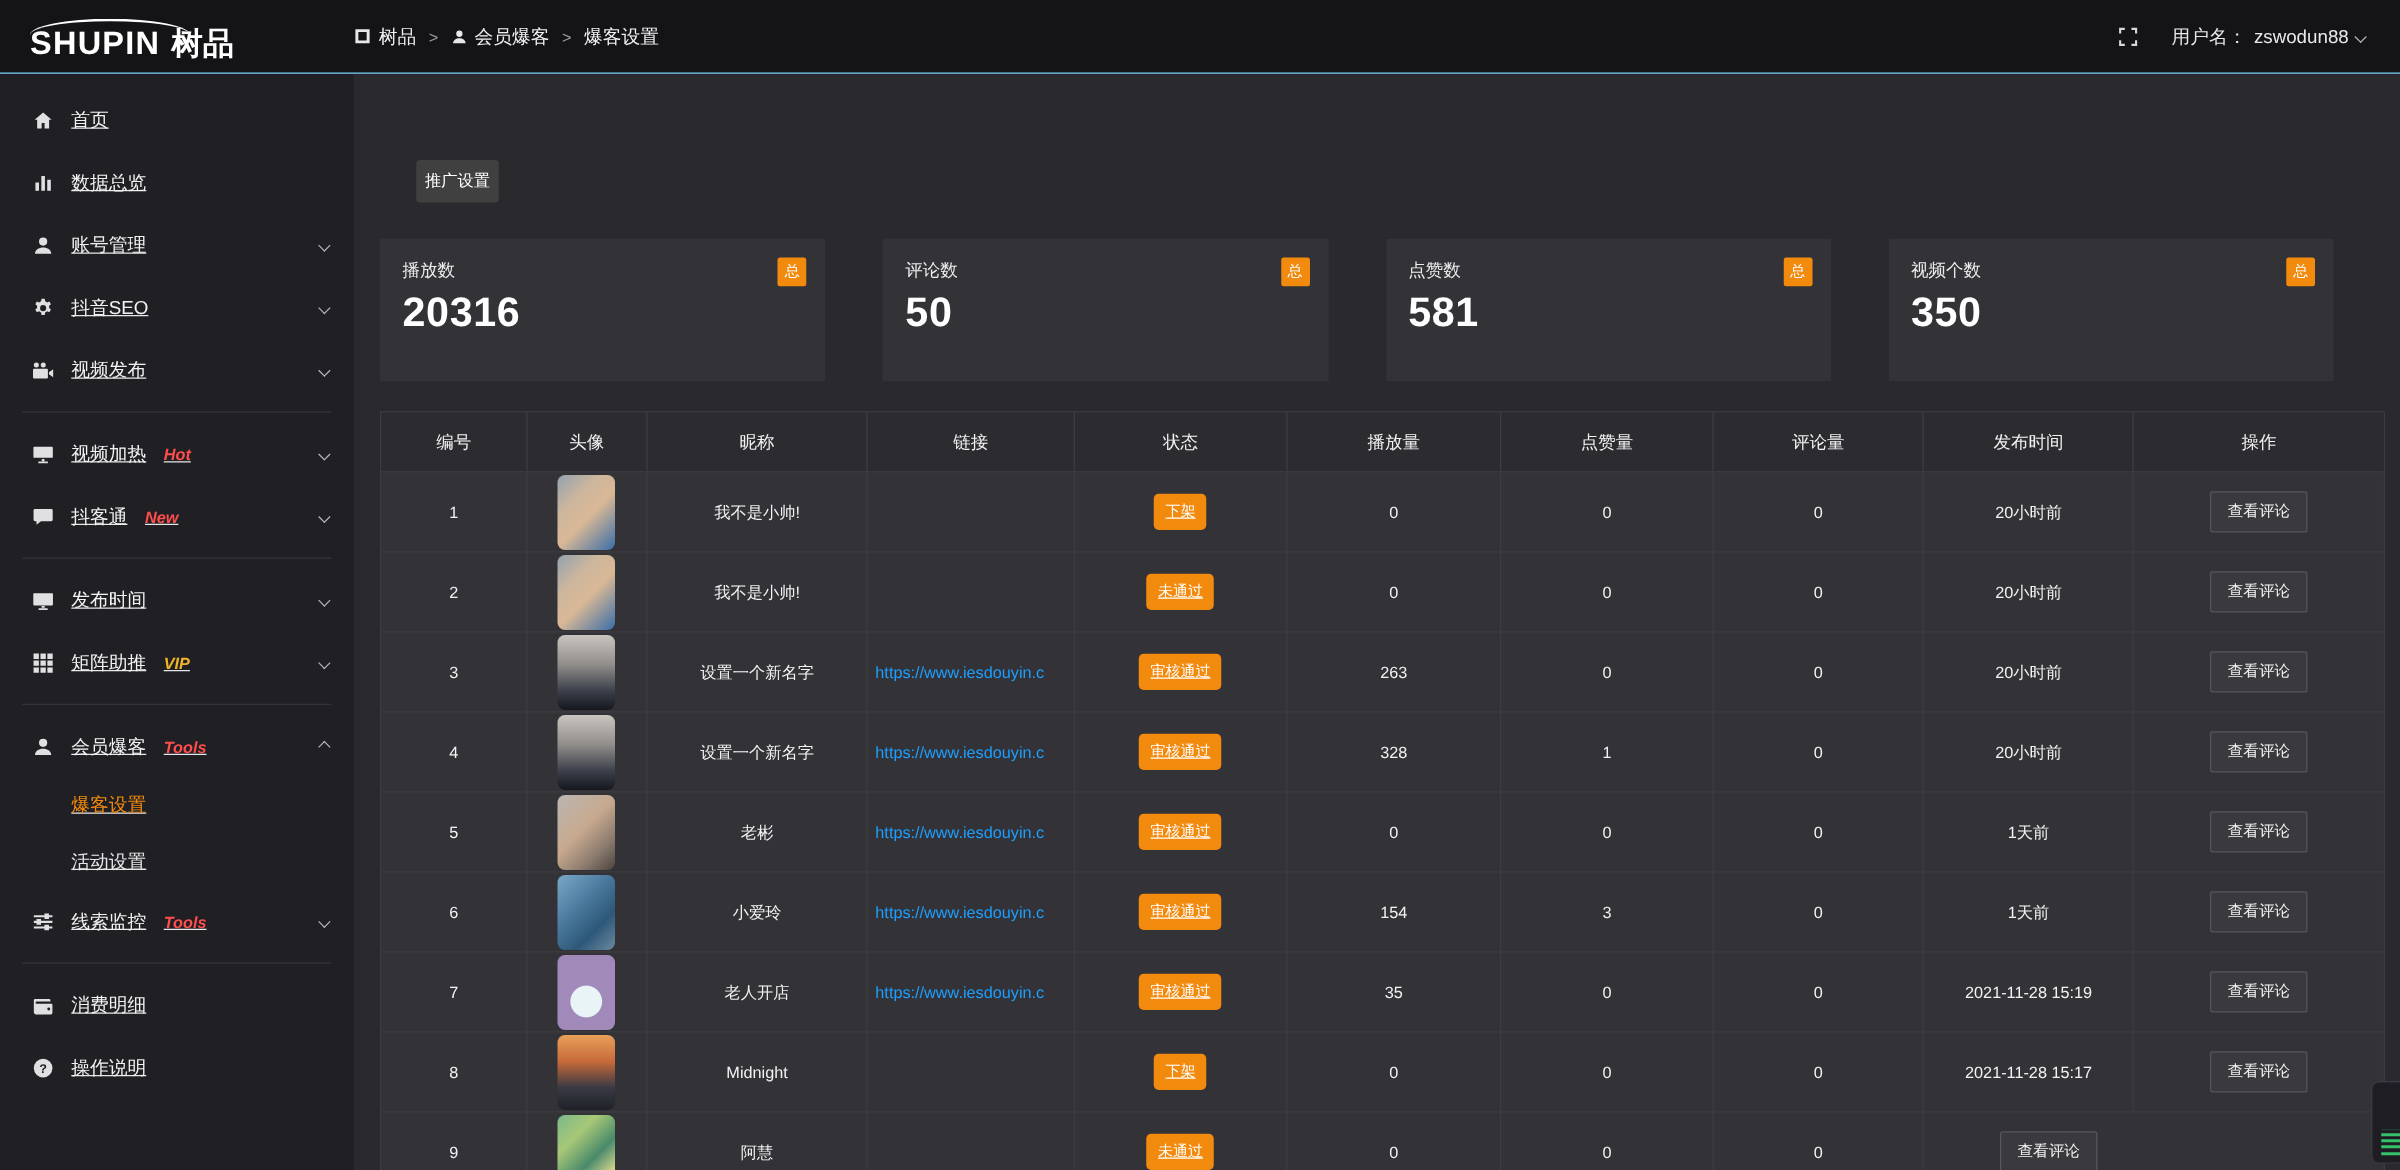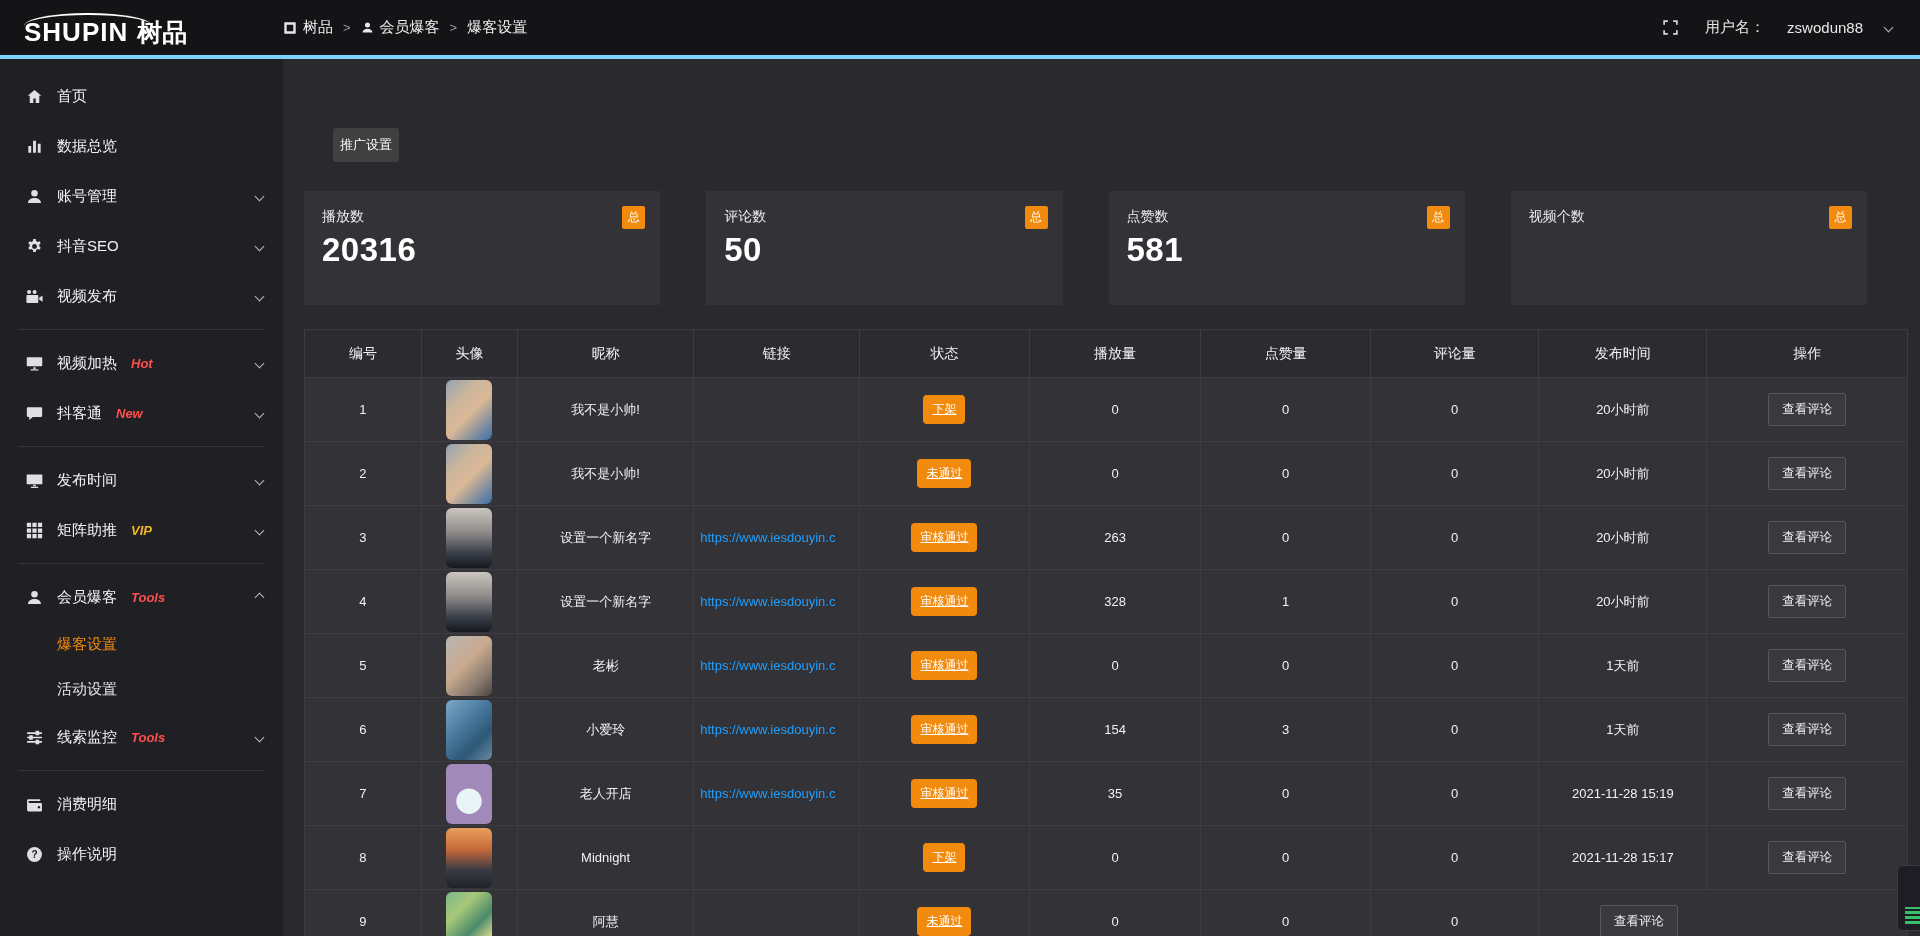--- a/index.html
+++ b/index.html
@@ -1,37 +1,37 @@
 <!DOCTYPE html>
 <html><head>
 <meta charset="utf-8">
 <style>
   * { margin:0; padding:0; box-sizing:border-box; }
   html,body { width:1920px; height:936px; overflow:hidden; background:#2a2a2e;
     font-family:"Liberation Sans", sans-serif; color:#e8e8ea; }
 
   
   .topbar { position:relative; height:59px; background:#141417; display:flex; align-items:center;
-    border-bottom:4px solid #7dd3fc; z-index:5; }
+    border-bottom:1px solid #7dd3fc; z-index:5; }
   .logo { width:283px; flex:0 0 283px; position:relative; display:flex; align-items:center; gap:9px;
     padding-left:24px; cursor:pointer; }
   .logo-arc { position:absolute; top:7px; left:24px; width:128px; height:13px;
     border-top:2.5px solid #fff; border-radius:50% 50% 0 0 / 100% 100% 0 0; }
   .logo-en { font-size:26px; font-weight:800; letter-spacing:1px; color:#fff; padding-top:10px; }
   .logo-cn { font-size:25px; font-weight:800; color:#fff; padding-top:10px; }
   .breadcrumb { display:flex; align-items:center; gap:10px; font-size:15px; color:#f0f0f2; }
   .crumb { display:flex; align-items:center; gap:6px; cursor:pointer; }
   .crumb-sep { color:#9a9aa0; font-size:13px; }
   .topbar-right { margin-left:auto; display:flex; align-items:center; gap:26px; padding-right:28px; }
   .fs-btn { cursor:pointer; display:flex; }
-  .user-box { display:flex; align-items:center; gap:22px; font-size:15px; cursor:pointer; }
+  .user-box { display:flex; align-items:center; gap:6px; font-size:15px; cursor:pointer; }
 
   
   .shell { display:flex; height:877px; }
-  .sidebar { width:283px; flex:0 0 283px; background:#202024; padding-top:12px; }
+  .sidebar { width:283px; flex:0 0 283px; background:#202024; padding-top:12px;text-decoration:underline; }
   .main { flex:1; background:#2a2a2e; padding:0 12px 0 21px; overflow:hidden; }
 
   
   .side-item { height:50px; display:flex; align-items:center; gap:14px; padding:0 20px 0 26px;
     font-size:15px; color:#f2f2f4; cursor:pointer; }
   .side-icon { width:17px; height:17px; display:flex; flex:0 0 17px; }
   .side-badge { font-size:13px; font-weight:bold; font-style:italic; }
   .badge-red { color:#ff4d4d; }
   .badge-gold { color:#f0b429; }
   .chev { width:7px; height:7px; border-right:1.6px solid #b8b8bc; border-bottom:1.6px solid #b8b8bc;
@@ -287,20 +287,21 @@
         <div class="card-value">50</div>
         <div class="card-badge">总</div>
       </div>
       <div class="card">
         <div class="card-label">点赞数</div>
         <div class="card-value">581</div>
         <div class="card-badge">总</div>
       </div>
       <div class="card">
         <div class="card-label">视频个数</div>
+        <div class="card-value">350</div>
         <div class="card-badge">总</div>
       </div>
     </div>
 
     <div class="table">
       <div class="t-row t-head">
         <div class="t-cell c0">编号</div>
         <div class="t-cell c1">头像</div>
         <div class="t-cell c2">昵称</div>
         <div class="t-cell c3">链接</div>

